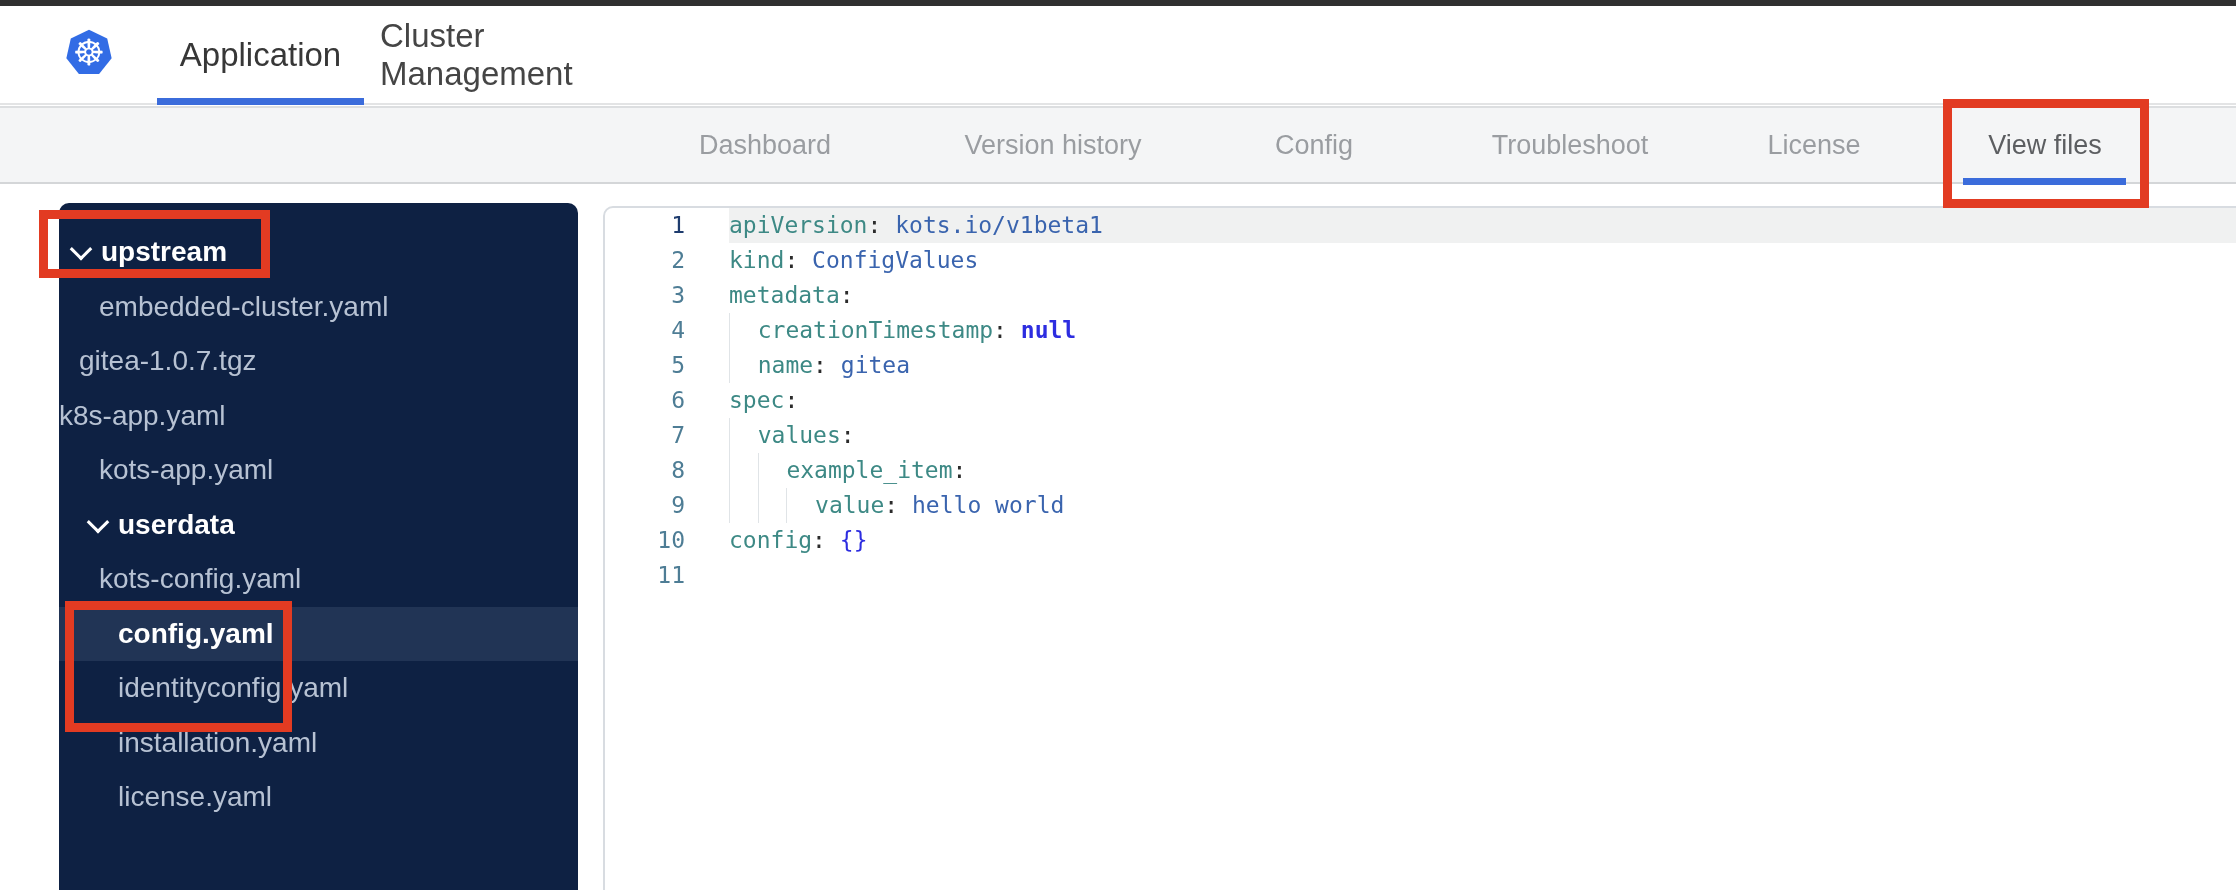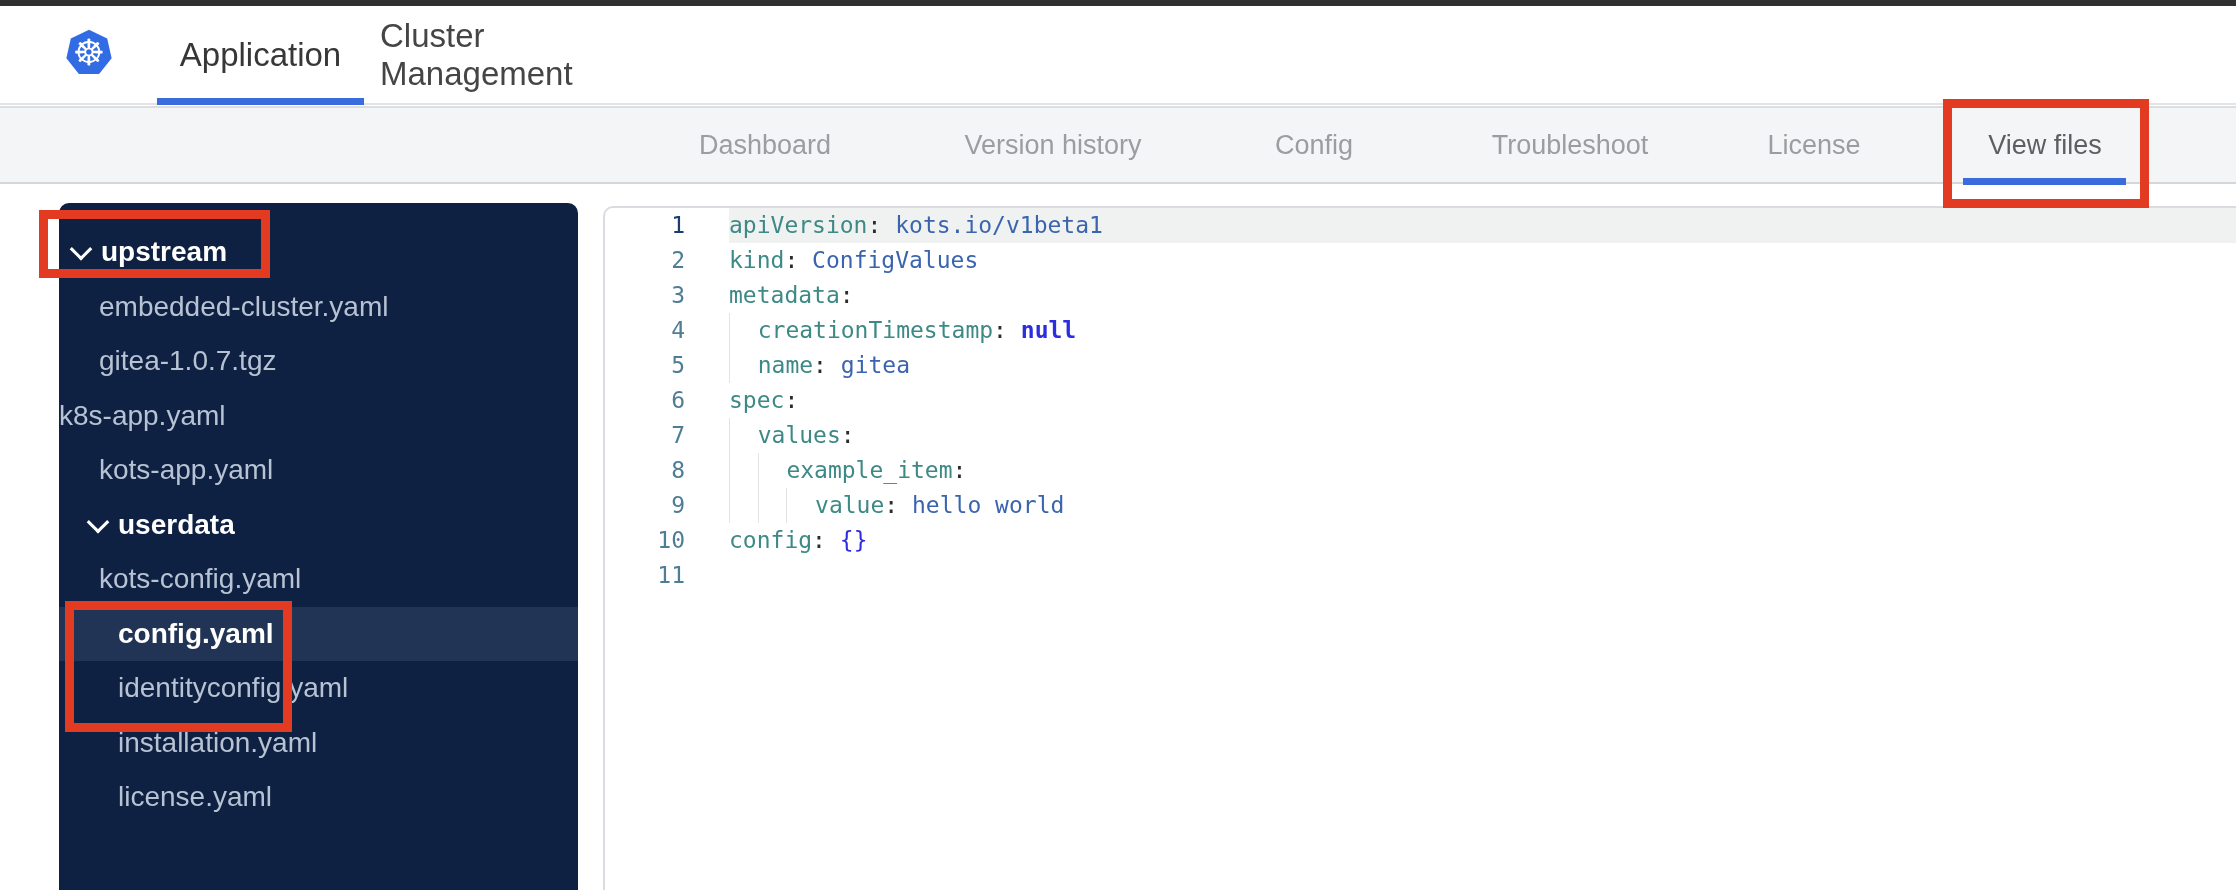--- a/index.html
+++ b/index.html
@@ -93,21 +93,21 @@
 <div class="sn-underline"></div>
 
 <aside class="sidebar" id="sidebar">
     <div class="tree-row folder" style="padding-left: 14px;">
       <span class="chev"></span>
       <span>upstream</span>
     </div>
     <div class="tree-row" style="padding-left: 40px;">
       <span>embedded-cluster.yaml</span>
     </div>
-    <div class="tree-row" style="padding-left: 40px;">
+    <div class="tree-row" style="padding-left: 20px;">
       <span>gitea-1.0.7.tgz</span>
     </div>
     <div class="tree-row" style="">
       <span>k8s-app.yaml</span>
     </div>
     <div class="tree-row" style="padding-left: 40px;">
       <span>kots-app.yaml</span>
     </div>
     <div class="tree-row folder" style="padding-left: 31px;">
       <span class="chev"></span>

